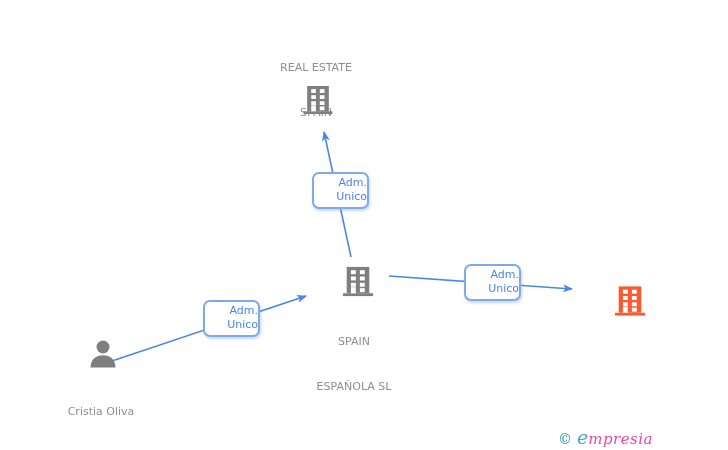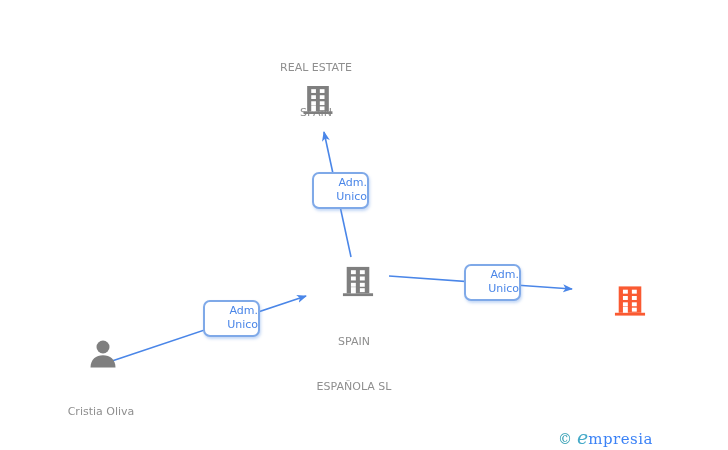--- a/index.html
+++ b/index.html
@@ -62,22 +62,23 @@
     color:#2a9ab0;
     font-size:14px;
     margin-right:5px;
   }
   #wm-initial{
     color:#45aac8;
     font-size:19px;
     font-style:italic;
   }
   #wm-rest{
-    color:#3b82f6;
+    color:#ec4899;
     font-size:15px;
+    font-style:italic;
     letter-spacing:0.5px;
   }
 </style>
 </head>
 <body>
 
 <div id="canvas">
 
   <svg id="edges" width="728" height="450" viewBox="0 0 728 450">
     <defs>

